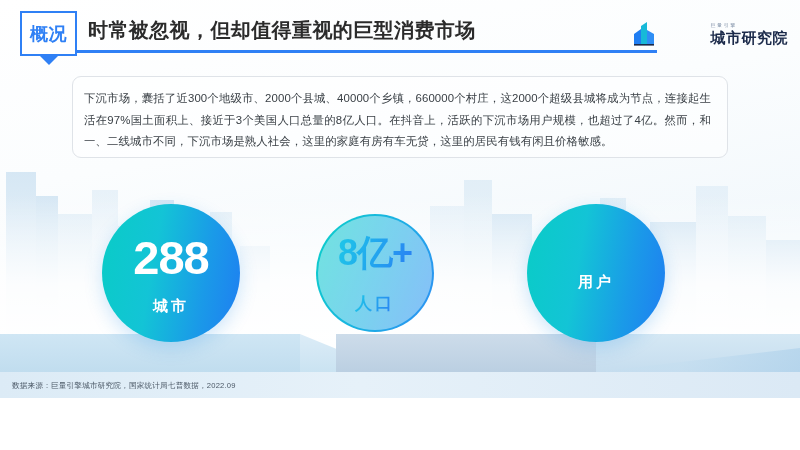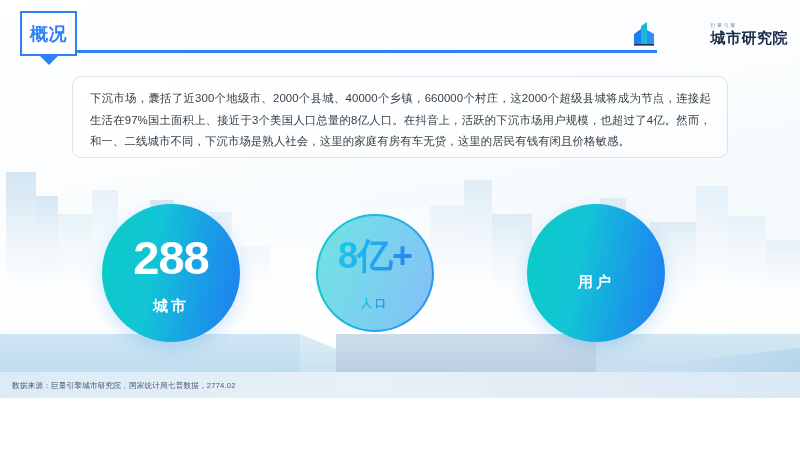--- a/index.html
+++ b/index.html
@@ -48,21 +48,21 @@
   .logo-mark{width:26px;height:26px;position:relative;margin-right:5px;}
   .logo-text{display:flex;flex-direction:column;justify-content:flex-end;margin-left:48px;}
   .logo-sub{font-size:5px;color:#7d8ea6;letter-spacing:1.6px;line-height:7px;margin-bottom:1px;}
   .logo-main{font-size:15px;font-weight:bold;color:#1b2a4a;letter-spacing:.5px;line-height:16px;}
 
   
   .card{
     position:absolute;left:72px;top:76px;width:656px;height:82px;
     border:1px solid #dfe3e8;border-radius:9px;box-sizing:border-box;
     background:rgba(255,255,255,.55);
-    padding:11px 16px 0 17px;
+    padding:11px 16px 0 11px;
   }
   .card p{
     margin:0;font-size:11.4px;line-height:21.5px;color:#3a4046;
     text-align:justify;letter-spacing:.1px;
   }
 
   
   .stats{position:absolute;left:0;top:196px;width:800px;height:160px;padding-left:17px;}
   .circle{position:absolute;border-radius:50%;display:flex;flex-direction:column;
           align-items:center;justify-content:center;box-sizing:border-box;}
@@ -77,21 +77,21 @@
   .c3{left:527px;top:8px;width:138px;height:138px;}
   .num{font-weight:bold;line-height:1;}
   .lbl{font-weight:bold;line-height:1;}
   .c1 .num{font-size:47px;color:#fff;letter-spacing:-1px;}
   .c1 .lbl{font-size:15px;color:#fff;margin-top:17px;letter-spacing:3px;text-align:right;}
   .c3 .num{font-size:42px;color:#fff;letter-spacing:-1px;}
   .c3 .lbl{font-size:15px;color:#fff;margin-top:17px;letter-spacing:3px;}
   .c2 .num{font-size:36px;letter-spacing:-1px;
     background:linear-gradient(110deg,#1ec8e8 0%,#22a6ee 50%,#2b7ef4 100%);
     -webkit-background-clip:text;background-clip:text;color:transparent;}
-  .c2 .lbl{font-size:11px;margin-top:0;letter-spacing:3px;
+  .c2 .lbl{font-size:17px;margin-top:0;letter-spacing:3px;
     background:linear-gradient(110deg,#1ec8e8 0%,#2b7ef4 100%);
     -webkit-background-clip:text;background-clip:text;color:transparent;}
 
   
   .footer-bar{position:absolute;left:0;bottom:0;width:800px;height:26px;
               background:linear-gradient(90deg,#dcebf6 0%,#e6f1f9 45%,#dbe9f5 100%);}
   .footer-txt{position:absolute;left:12px;bottom:7px;font-size:7.6px;color:#4b5866;letter-spacing:.2px;}
   .footer-swoosh{position:absolute;right:0;bottom:26px;width:300px;height:24px;
     background:linear-gradient(100deg,rgba(255,255,255,0) 0%,rgba(196,222,240,.55) 60%,rgba(176,210,235,.75) 100%);
     clip-path:polygon(32% 100%,100% 0,100% 100%);}
@@ -128,20 +128,21 @@
     <div class="f" style="left:0;   width:300px;background:linear-gradient(180deg,#cfe6f4,#bfdcee);"></div>
     <div class="f" style="left:300px;width:36px;background:linear-gradient(180deg,#dcecf7,#c8e2f1);clip-path:polygon(0 0,100% 35%,100% 100%,0 100%);"></div>
     <div class="f" style="left:336px;width:260px;background:linear-gradient(180deg,#cddcea,#b9cee1);"></div>
     <div class="f" style="left:596px;width:204px;background:linear-gradient(180deg,#d5e8f4,#c4dcee);"></div>
   </div>
 
   <div class="header">
     <div class="tag">
       <span>概况</span>
     </div>
+    <div class="title">时常被忽视，但却值得重视的巨型消费市场</div>
     <div class="rule"></div>
 
     <div class="logo">
       <span class="logo-mark">
         <svg width="26" height="26" viewBox="0 0 26 26">
           <polygon points="2,24 2,14 9,9 9,24" fill="#1f7df2"></polygon>
           <polygon points="9,24 9,6 15,2 15,24" fill="#17b9d8"></polygon>
           <polygon points="15,24 15,10 22,14 22,24" fill="#2f8ef5"></polygon>
           <rect x="2" y="24" width="20" height="1.6" fill="#1b2a4a"></rect>
         </svg>
@@ -166,15 +167,15 @@
       <span class="num">8亿+</span>
       <span class="lbl">人口</span>
     </div>
     <div class="circle c-fill c3">
       <span class="lbl">用户</span>
     </div>
   </div>
 
   <div class="footer-swoosh"></div>
   <div class="footer-bar"></div>
-  <div class="footer-txt">数据来源：巨量引擎城市研究院，国家统计局七普数据，2774.02</div>
+  <div class="footer-txt">数据来源：巨量引擎城市研究院，国家统计局七普数据，2022.09</div>
 
 </div>
 
 </body></html>

